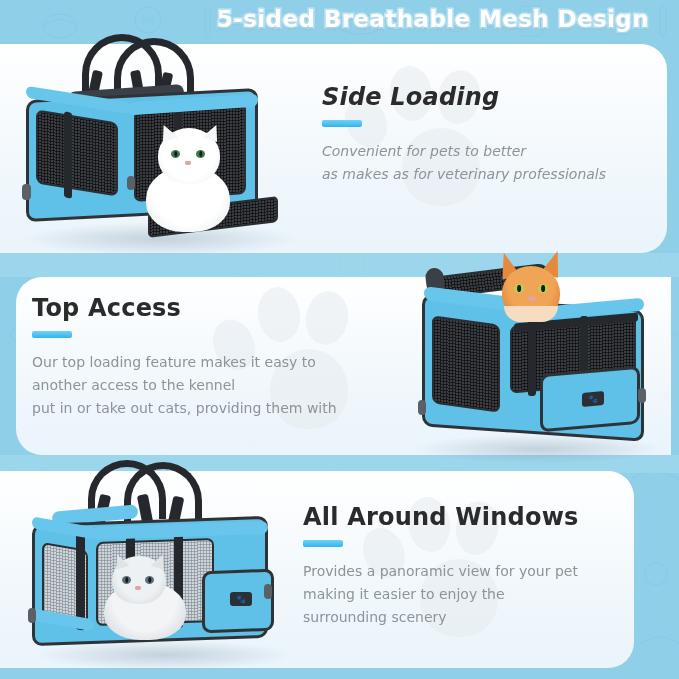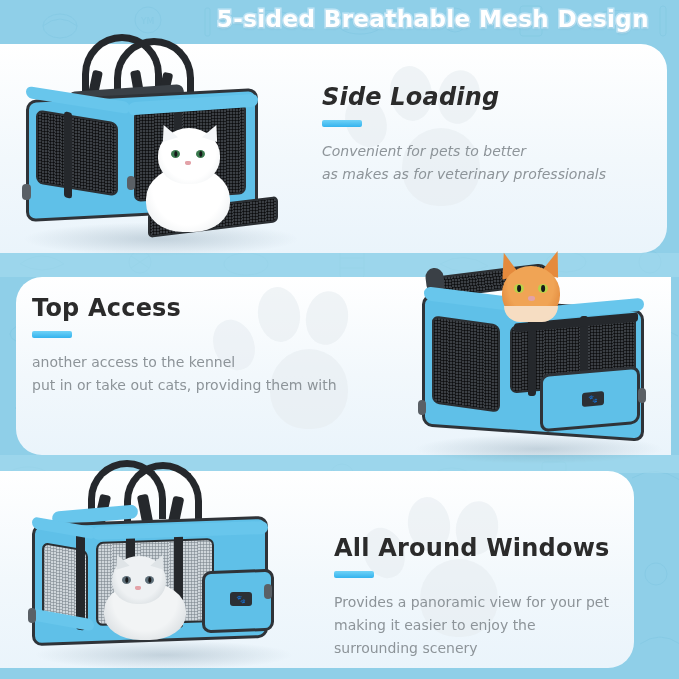--- a/index.html
+++ b/index.html
@@ -281,20 +281,21 @@
       <span style="left:0px;top:36px;width:40px;height:52px;transform:rotate(-22deg);"></span>
       <span style="left:44px;top:4px;width:42px;height:55px;transform:rotate(-8deg);"></span>
       <span style="left:92px;top:8px;width:42px;height:54px;transform:rotate(10deg);"></span>
       <span style="left:56px;top:66px;width:78px;height:80px;border-radius:50% 50% 46% 46%;"></span>
     </div>
   </div>
 
   <div class="txt" style="left:32px;top:295px;">
     <p class="head">Top Access</p>
     <div class="rule"></div>
+    <div class="body-line">Our top loading feature makes it easy to</div>
     <div class="body-line">another access to the kennel</div>
     <div class="body-line">put in or take out cats, providing them with</div>
   </div>
 
   <div class="art" style="left:398px;top:258px;width:272px;height:206px;">
     <div class="shadow" style="left:16px;top:176px;width:250px;height:30px;"></div>
 
     <div class="mesh" style="left:30px;top:12px;width:122px;height:22px;transform:rotate(-7deg);border-radius:11px;"></div>
     <div class="trim" style="left:28px;top:10px;width:18px;height:26px;border-radius:9px;background:#3a4046;transform:rotate(-7deg);"></div>
 
@@ -332,21 +333,21 @@
 
   <div class="panel" id="panel3">
     <div class="paw" style="left:378px;top:22px;width:170px;height:150px;">
       <span style="left:0px;top:34px;width:40px;height:52px;transform:rotate(-22deg);"></span>
       <span style="left:44px;top:4px;width:42px;height:55px;transform:rotate(-8deg);"></span>
       <span style="left:92px;top:8px;width:42px;height:54px;transform:rotate(10deg);"></span>
       <span style="left:56px;top:66px;width:78px;height:78px;border-radius:50% 50% 46% 46%;"></span>
     </div>
   </div>
 
-  <div class="txt" style="left:334px;top:504px;margin-top:31px;">
+  <div class="txt" style="left:303px;top:504px;">
     <p class="head">All Around Windows</p>
     <div class="rule"></div>
     <div class="body-line">Provides a panoramic view for your pet</div>
     <div class="body-line">making it easier to enjoy the</div>
     <div class="body-line">surrounding scenery</div>
   </div>
 
   <div class="art" style="left:16px;top:464px;width:292px;height:206px;">
     <div class="shadow" style="left:18px;top:176px;width:260px;height:30px;"></div>
 

